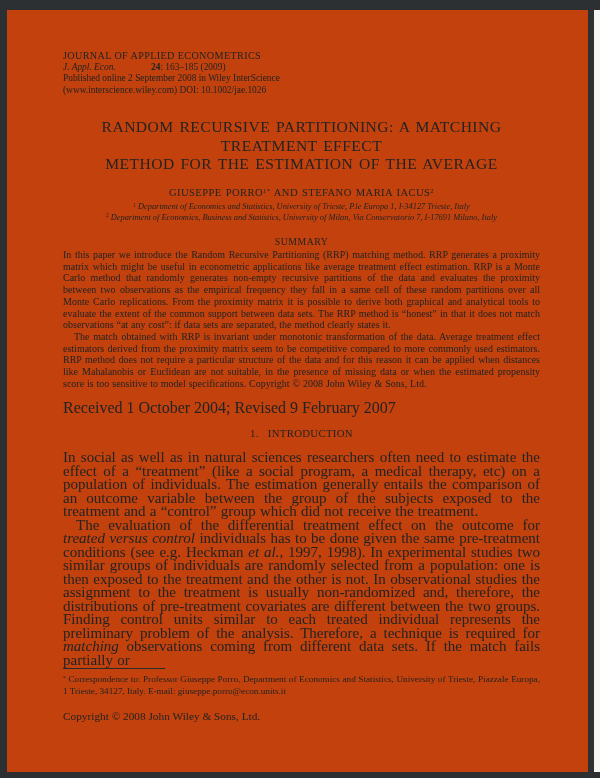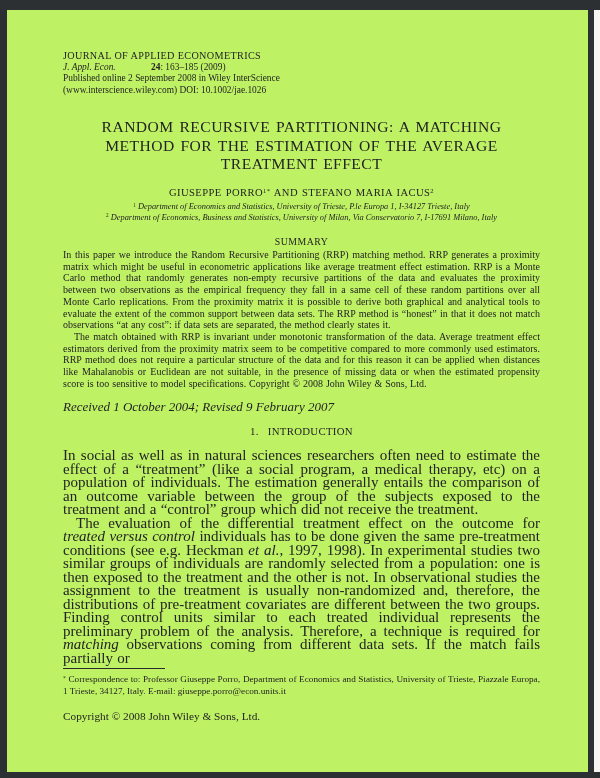--- a/index.html
+++ b/index.html
@@ -6,21 +6,21 @@
   body{
     width:600px;height:778px;
     background:#2d3032;
     font-family:"Liberation Serif","DejaVu Serif",serif;
     color:#232323;
     -webkit-font-smoothing:antialiased;
   }
   .canvas{position:relative;width:600px;height:778px;overflow:hidden;}
   .page{
     position:absolute;top:10px;left:7px;width:581px;height:762px;
-    background:#bef264;overflow:hidden;
+    background:#c2410c;overflow:hidden;
   }
   .sliver{position:absolute;top:10px;right:0;width:6px;height:762px;background:#f6f5f1;}
   .content{position:absolute;left:56px;top:0;width:477px;}
 
   .jheader{margin-top:40px;font-size:9.4px;line-height:11.2px;}
   .journal{font-size:10.2px;letter-spacing:.35px;margin-bottom:1px;}
   .i{font-style:italic;}
   .b{font-weight:bold;margin-left:33px;}
   sup{font-size:.62em;vertical-align:baseline;position:relative;top:-.45em;}
 
@@ -29,21 +29,21 @@
   .tline{display:block;}
 
   .authors{margin-top:13px;text-align:center;font-size:10.6px;letter-spacing:.4px;word-spacing:1px;}
   .affils{margin-top:4px;text-align:center;font-size:8.4px;line-height:10.4px;}
   .affil sup{font-style:normal;}
 
   .sum-head{margin-top:13px;text-align:center;font-size:9.8px;letter-spacing:.5px;}
   .sum{margin:2px 0 0 0;font-size:10px;line-height:11.7px;text-align:justify;word-spacing:.4px;}
   .sum.p2{margin:0;text-indent:11px;}
 
-  .received{margin-top:10px;font-size:13px;font-style:italic;}
+  .received{margin-top:10px;font-size:16px;}
 
   .sec-head{margin-top:10px;text-align:center;font-size:10.8px;letter-spacing:.3px;}
   .sec-title{margin-left:9px;}
 
   .body-text{margin-top:12px;font-size:15px;line-height:13.5px;text-align:justify;word-spacing:.5px;}
   .body-text p{margin:0;}
   .body-text p + p{text-indent:13px;}
 
   .footer{position:absolute;left:56px;width:477px;bottom:50px;}
   .fn-rule{width:102px;border-top:1.2px solid #2a2a2a;margin-bottom:5px;}
@@ -59,22 +59,22 @@
 
       <header class="jheader">
         <div class="journal">JOURNAL OF APPLIED ECONOMETRICS</div>
         <div><span class="i">J. Appl. Econ. </span><span class="b">24</span><span>: 163–185 (2009)</span></div>
         <div>Published online 2 September 2008 in Wiley InterScience</div>
         <div>(www.interscience.wiley.com) DOI: 10.1002/jae.1026</div>
       </header>
 
       <h1 class="title">
         <span class="tline">RANDOM RECURSIVE PARTITIONING: A MATCHING</span>
+        <span class="tline">TREATMENT EFFECT</span>
         <span class="tline">METHOD FOR THE ESTIMATION OF THE AVERAGE</span>
-        <span class="tline">TREATMENT EFFECT</span>
       </h1>
 
       <div class="authors"><span>GIUSEPPE PORRO</span><sup>1*</sup><span> AND </span><span>STEFANO MARIA IACUS</span><sup>2</sup></div>
 
       <div class="affils">
         <div class="affil"><sup>1</sup><span class="i"> Department of Economics and Statistics, University of Trieste, P.le Europa 1, I-34127 Trieste, Italy</span></div>
         <div class="affil"><sup>2</sup><span class="i"> Department of Economics, Business and Statistics, University of Milan, Via Conservatorio 7, I-17691 Milano, Italy</span></div>
       </div>
 
       <div class="sum-head">SUMMARY</div>

